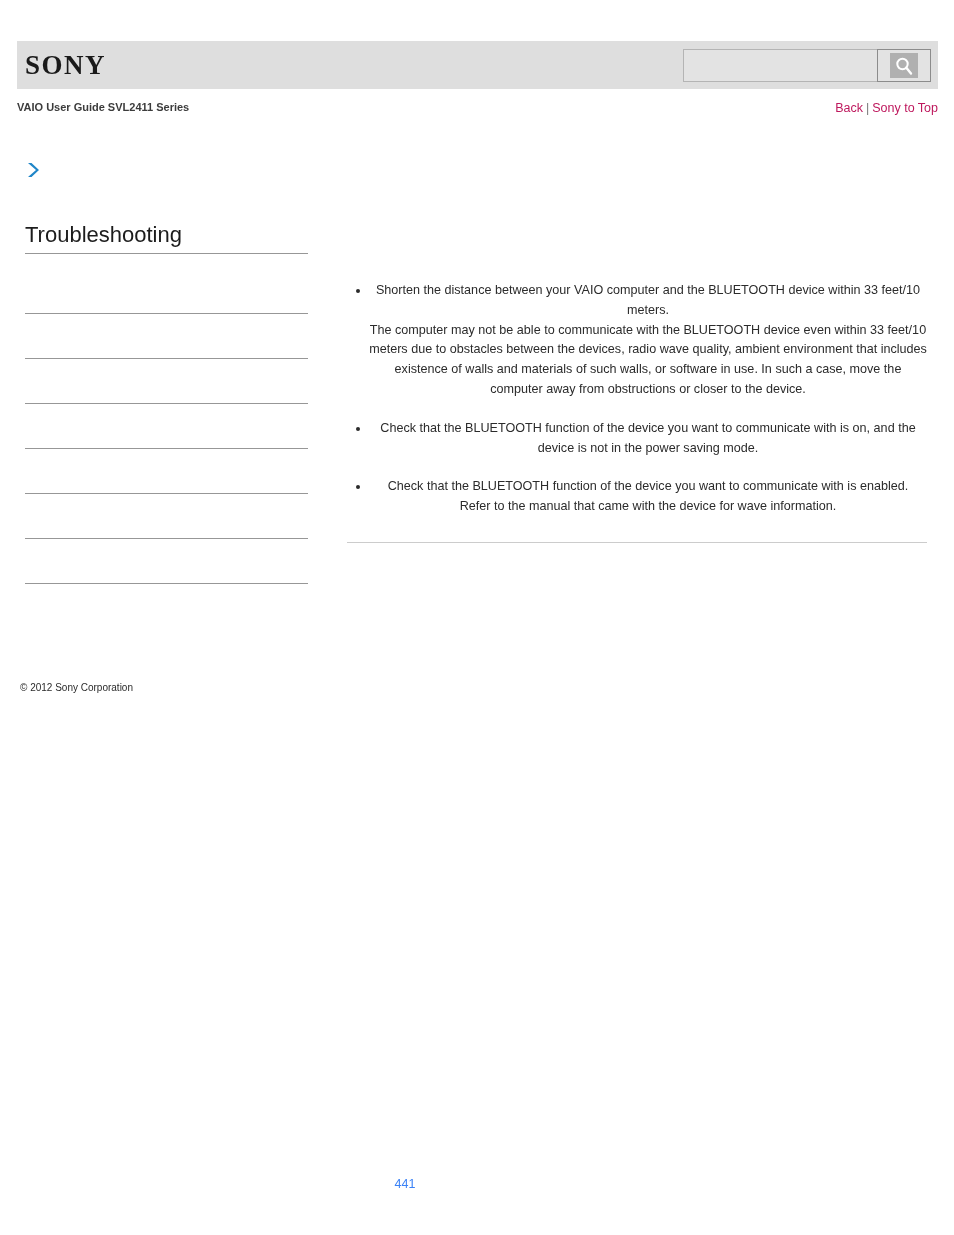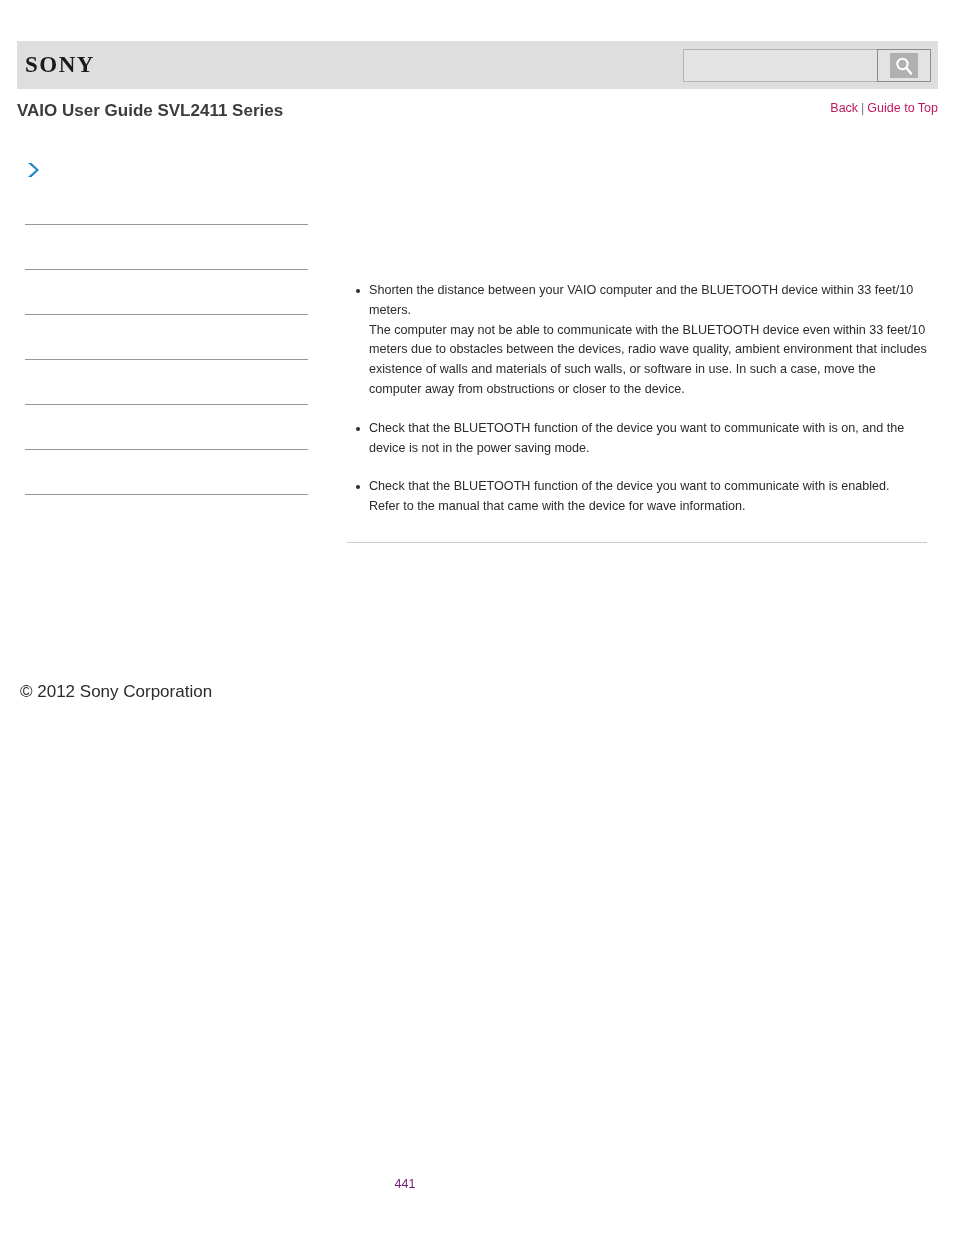--- a/index.html
+++ b/index.html
@@ -26,21 +26,21 @@
     height: 48px;
     background: #dedede;
     box-sizing: border-box;
   }
   .sony-logo {
     position: absolute;
     left: 8px;
     top: 7px;
     font-family: "Liberation Serif", "DejaVu Serif", serif;
     font-weight: bold;
-    font-size: 23px;
+    font-size: 27px;
     letter-spacing: 1.5px;
     color: #1a1a1a;
     line-height: 34px;
   }
 
   .search-wrap {
     position: absolute;
     right: 7px;
     top: 8px;
     height: 33px;
@@ -86,21 +86,21 @@
     position: absolute;
     left: 17px;
     top: 101px;
     width: 921px;
     height: 20px;
   }
   .guide-title {
     position: absolute;
     left: 0;
     top: 0;
-    font-size: 17px;
+    font-size: 11px;
     font-weight: bold;
     color: #3c3c3c;
     white-space: nowrap;
   }
   .navlinks {
     position: absolute;
     right: 0;
     top: 0;
     font-size: 12.5px;
     white-space: nowrap;
@@ -174,44 +174,45 @@
     position: absolute;
     left: 9px;
     top: 8px;
     width: 4px;
     height: 4px;
     border-radius: 50%;
     background: #2b2b2b;
   }
   .tip-line {
     display: block;
+    text-align: center;
   }
   .content-rule {
     margin-top: 25px;
     height: 1px;
     background: #cccccc;
     width: 580px;
   }
 
   
   .copyright {
     position: absolute;
     left: 20px;
     top: 682px;
-    font-size: 17px;
+    font-size: 10px;
     color: #2b2b2b;
   }
   .page-number {
     position: absolute;
     left: 0;
     top: 1177px;
     width: 810px;
     text-align: center;
     font-size: 12.5px;
-    color: #701a75;
+    color: #3b82f6;
   }
 </style>
 </head>
 <body>
 
 <div class="header-bar">
   <div class="sony-logo">SONY</div>
 
   <div class="search-wrap">
     <input class="search-input" type="text" value="" style="">
@@ -222,31 +223,32 @@
           <line x1="12.3" y1="11.8" x2="17" y2="17.5" stroke="#ffffff" stroke-width="2.4" stroke-linecap="round"></line>
         </svg>
       </span>
     </button>
   </div>
 </div>
 
 <div class="subheader">
   <div class="guide-title">VAIO User Guide SVL2411 Series</div>
   <div class="navlinks">
-    <a href="#">Back</a><span class="sep">|</span><a href="#">Guide to Top</a>
+    <a href="#">Back</a><span class="sep">|</span><a href="#">Sony to Top</a>
   </div>
 </div>
 
 <div class="sidebar">
   <span class="chevron-icon">
     <svg width="16" height="20" viewBox="0 0 16 20" aria-hidden="true">
       <path d="M3 3 L11 10 L3 17 L6.5 17 L14 10 L6.5 3 Z" fill="#2086c8"></path>
     </svg>
   </span>
 
+  <h1 class="sidebar-title">Troubleshooting</h1>
 
   <div class="nav-item">
     <span></span>
   </div>
   <div class="nav-item">
     <span></span>
   </div>
   <div class="nav-item">
     <span></span>
   </div>

